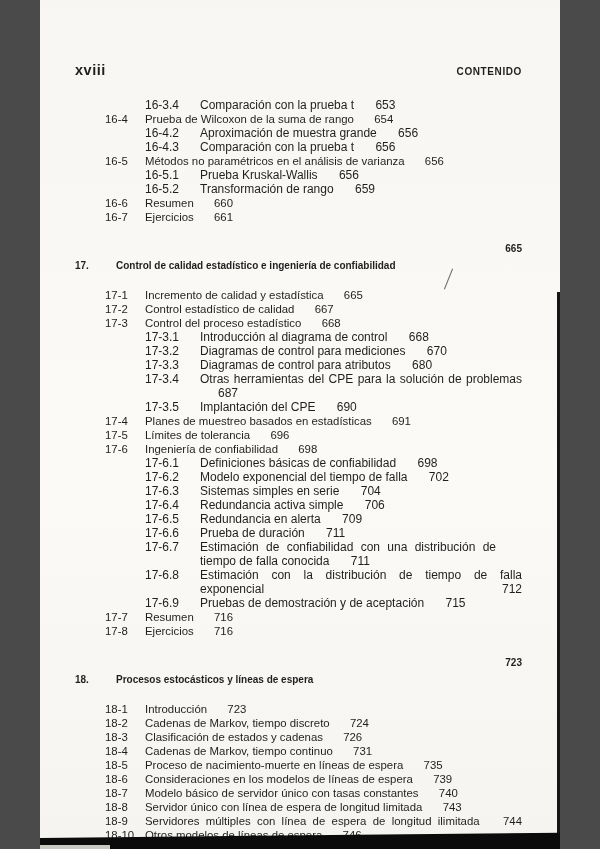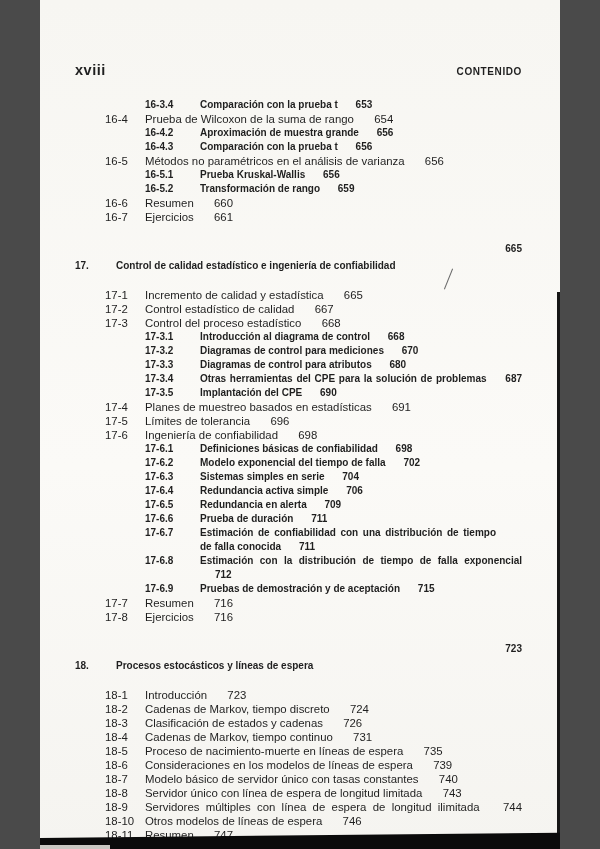--- a/index.html
+++ b/index.html
@@ -61,23 +61,22 @@
 
   
   .row.lvl2 {
     font-size: 11.4px;
     padding-left: 30px;
   }
   .row.lvl2 .num { width: 40px; }
 
   
   .row.lvl3 {
-    font-size: 10px;
+    font-size: 12px;
     padding-left: 70px;
-    font-weight: bold;
   }
   .row.lvl3 .num { width: 55px; }
 
   
   .row.fill .txt {
     text-align: justify;
     text-align-last: justify;
   }
   
   .row.justify .txt {

